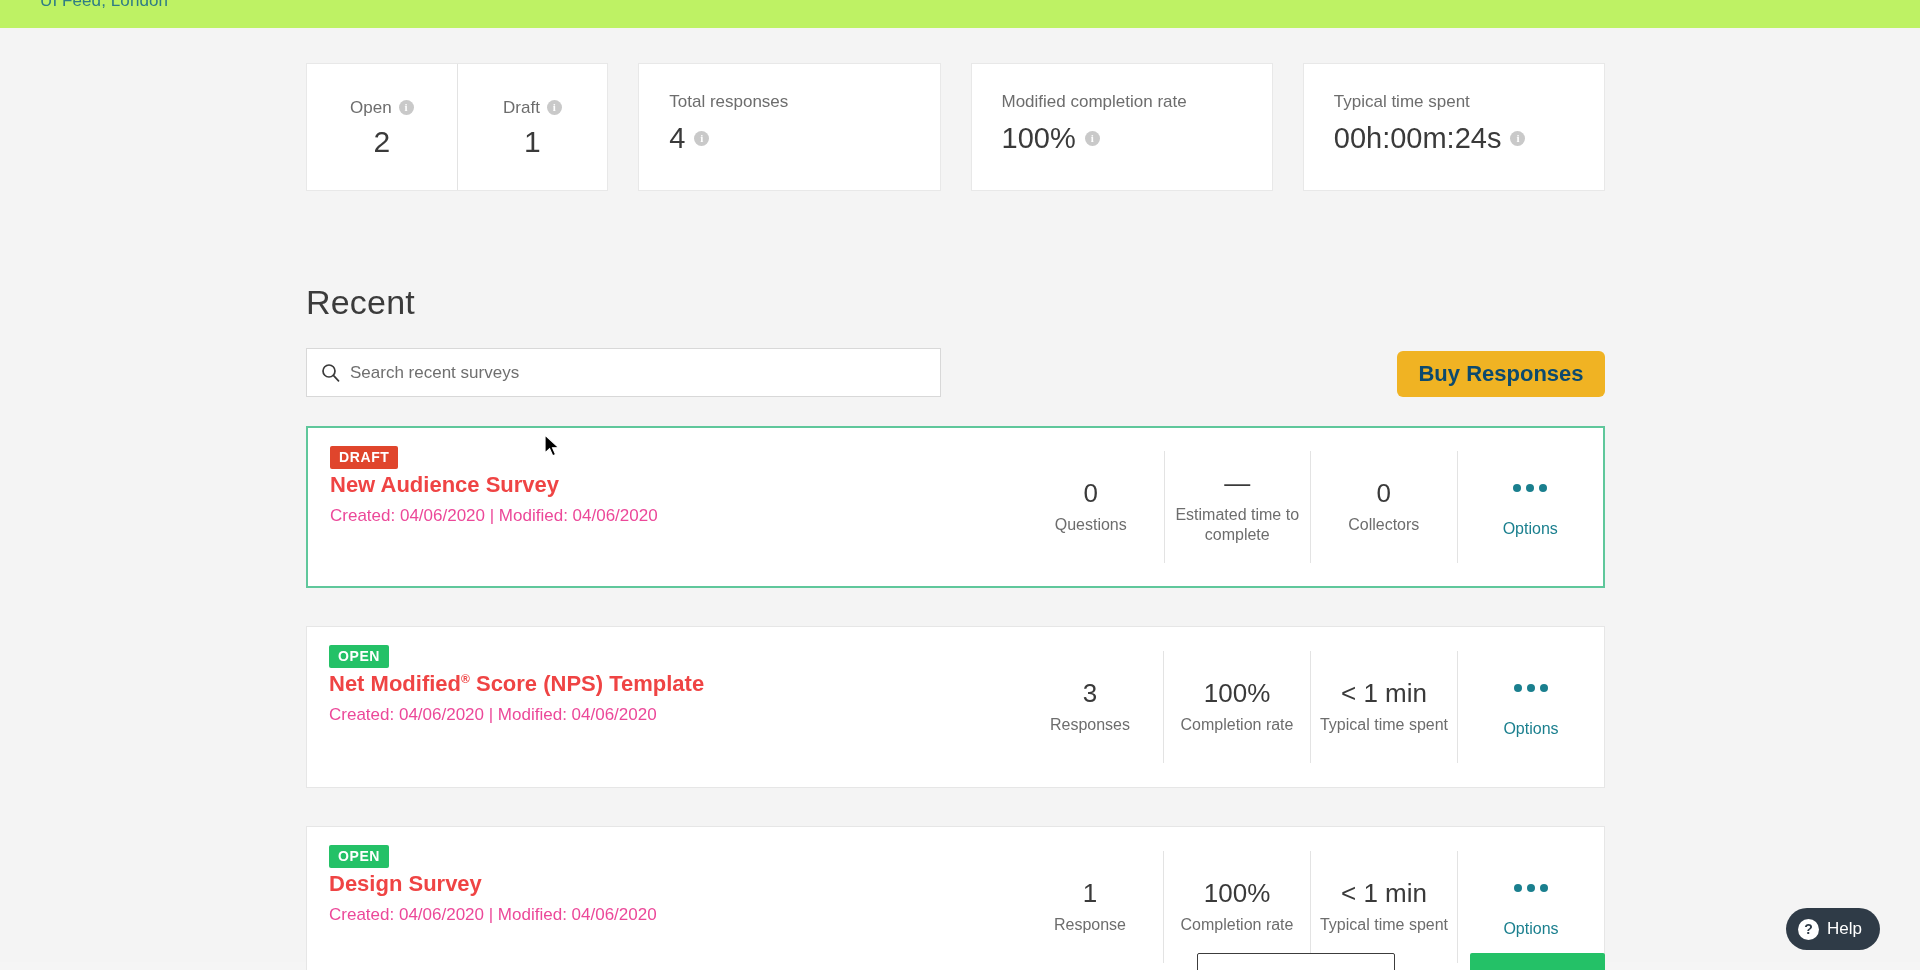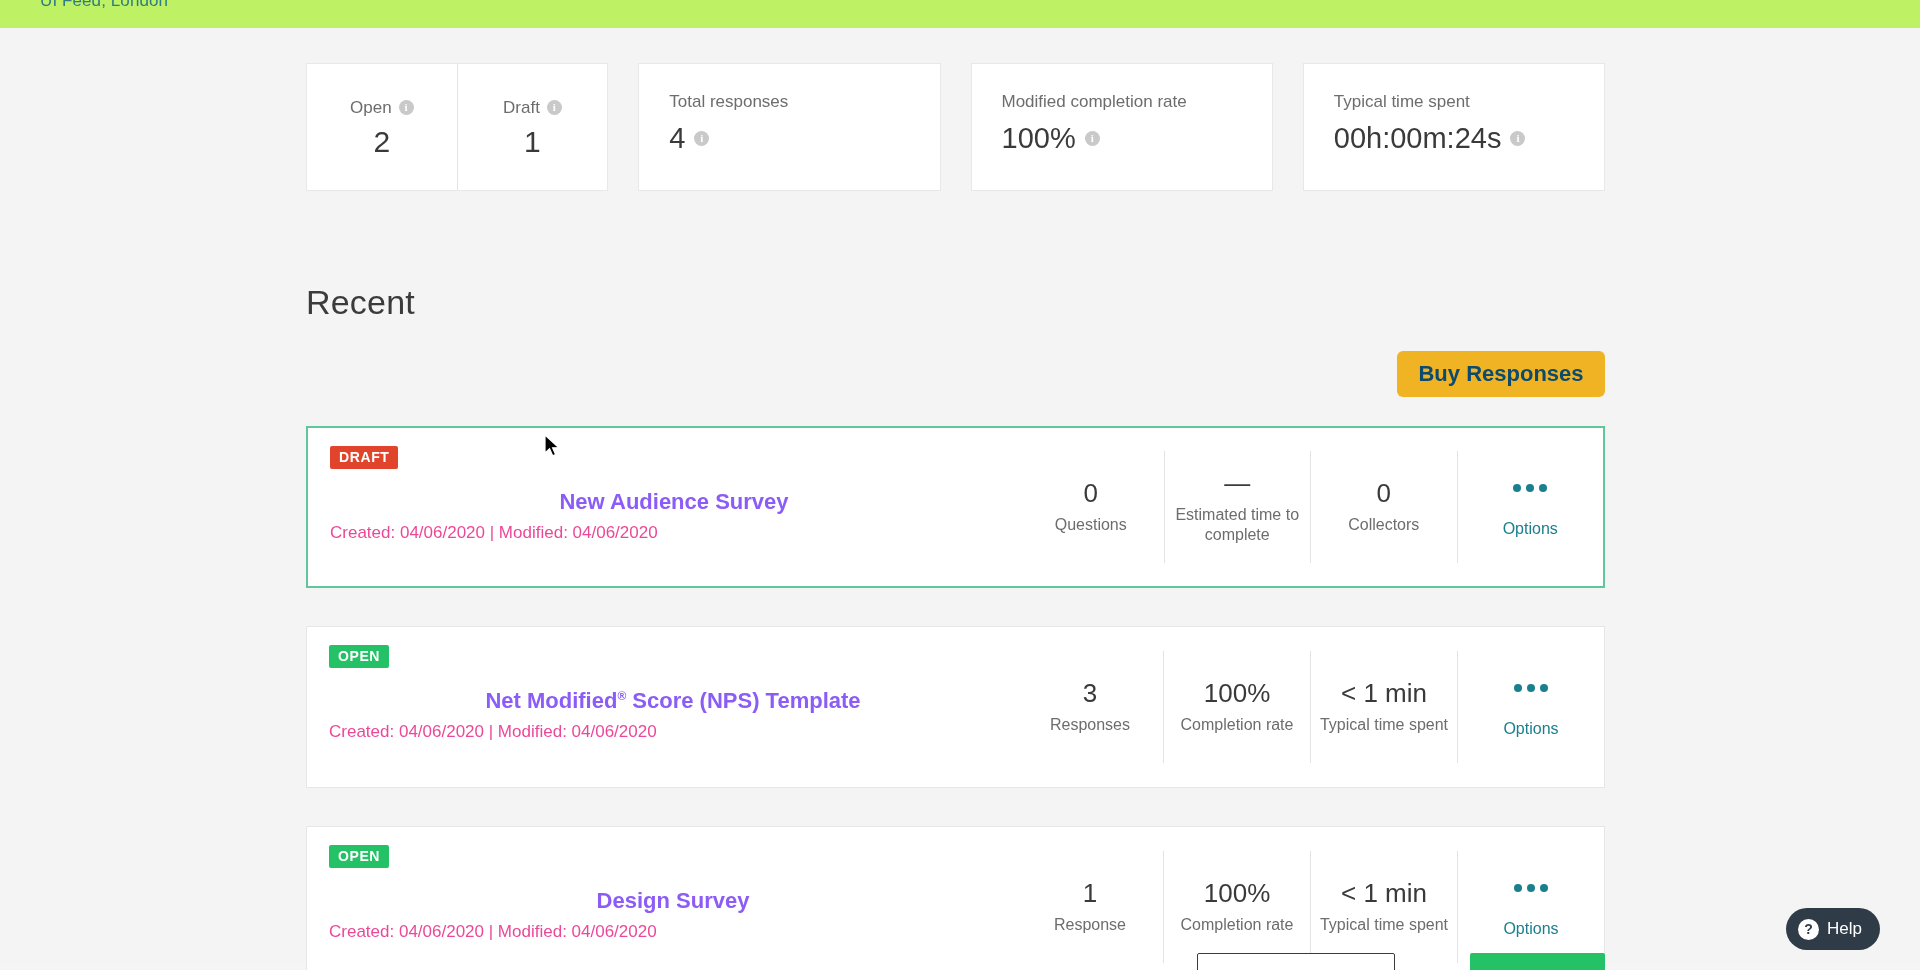--- a/index.html
+++ b/index.html
@@ -107,21 +107,21 @@
   .survey-card.h-norm { height: 162px; }
 
   .survey-main { width: 710px; padding: 18px 0 0 22px; }
   .badge {
     display: inline-block; color: #ffffff; font-size: 14px; font-weight: bold;
     letter-spacing: .6px; padding: 3px 9px 4px; border-radius: 2px;
   }
   .badge.draft { background: #e0452c; }
   .badge.open  { background: #24c167; }
   .survey-name {
-    margin-top: 20px; font-size: 22px; font-weight: bold; color: #8b5cf6; text-align: center;
+    margin-top: 3px; font-size: 22px; font-weight: bold; color: #ef4444;
   }
   .survey-name sup { font-size: 12px; vertical-align: super; font-weight: bold; }
   .survey-dates { margin-top: 8px; font-size: 17px; color: #ec4899; }
 
   .survey-stats { flex: 1; display: flex; align-items: center; }
   .stat-col {
     flex: 1; display: flex; flex-direction: column;
     align-items: center; justify-content: center; gap: 9px;
     align-self: center; height: 112px;
   }
@@ -222,20 +222,29 @@
           <span class="metric-value">00h:00m:24s</span>
           <span class="info-icon">i</span>
         </div>
       </div>
     </div>
 
   </div>
 
   <div class="recent-title">Recent</div>
 
+  <div class="search-box">
+    <span class="search-icon">
+      <svg width="19" height="19" viewBox="0 0 19 19">
+        <circle cx="8" cy="8" r="6" fill="none" stroke="#3a3a3a" stroke-width="1.7"></circle>
+        <line x1="12.4" y1="12.4" x2="17.5" y2="17.8" stroke="#3a3a3a" stroke-width="1.7" stroke-linecap="round"></line>
+      </svg>
+    </span>
+    <input class="search-input" type="text" placeholder="Search recent surveys" style="">
+  </div>
 
   <button class="buy-btn">Buy Responses</button>
 
   <div class="survey-list">
 
     <div class="survey-card selected h-tall">
       <div class="survey-main">
         <span class="badge draft">DRAFT</span>
         <div class="survey-name">
           <span>New Audience Survey</span>

